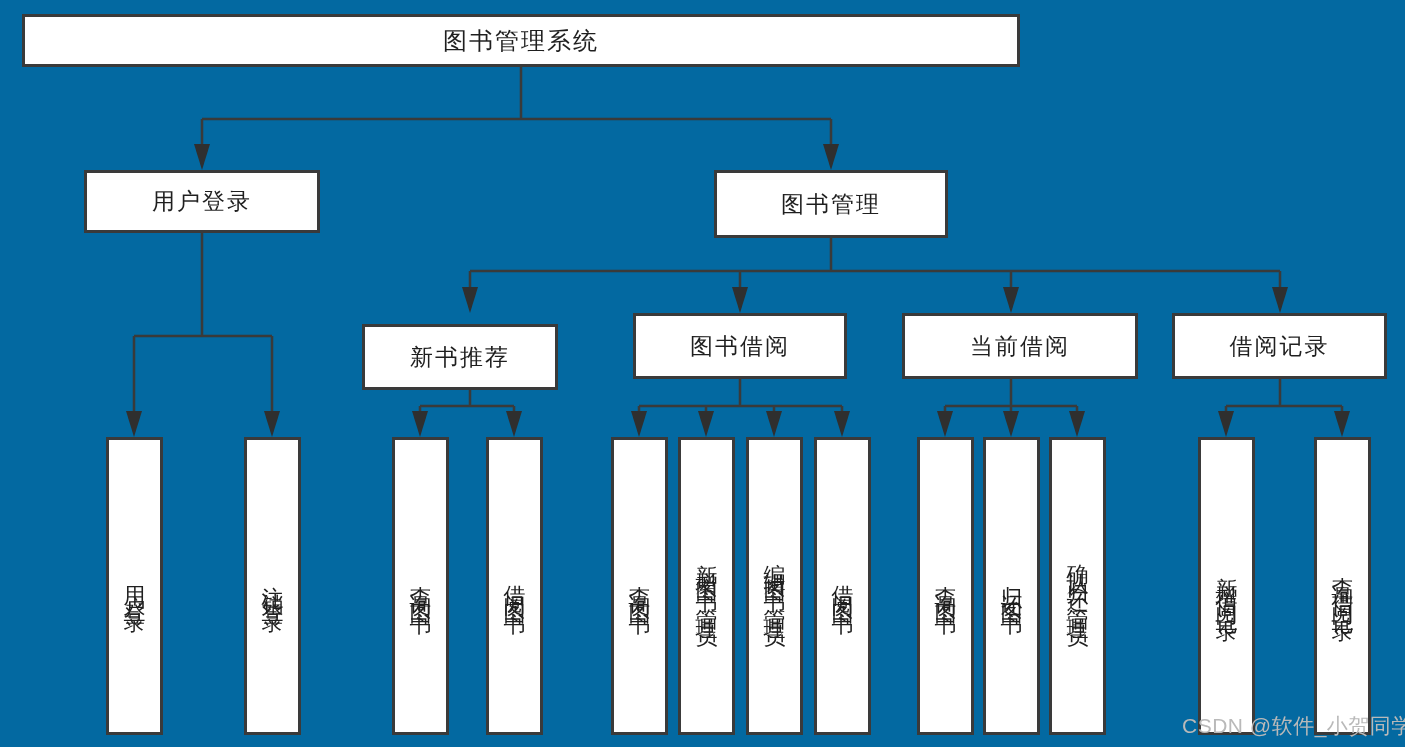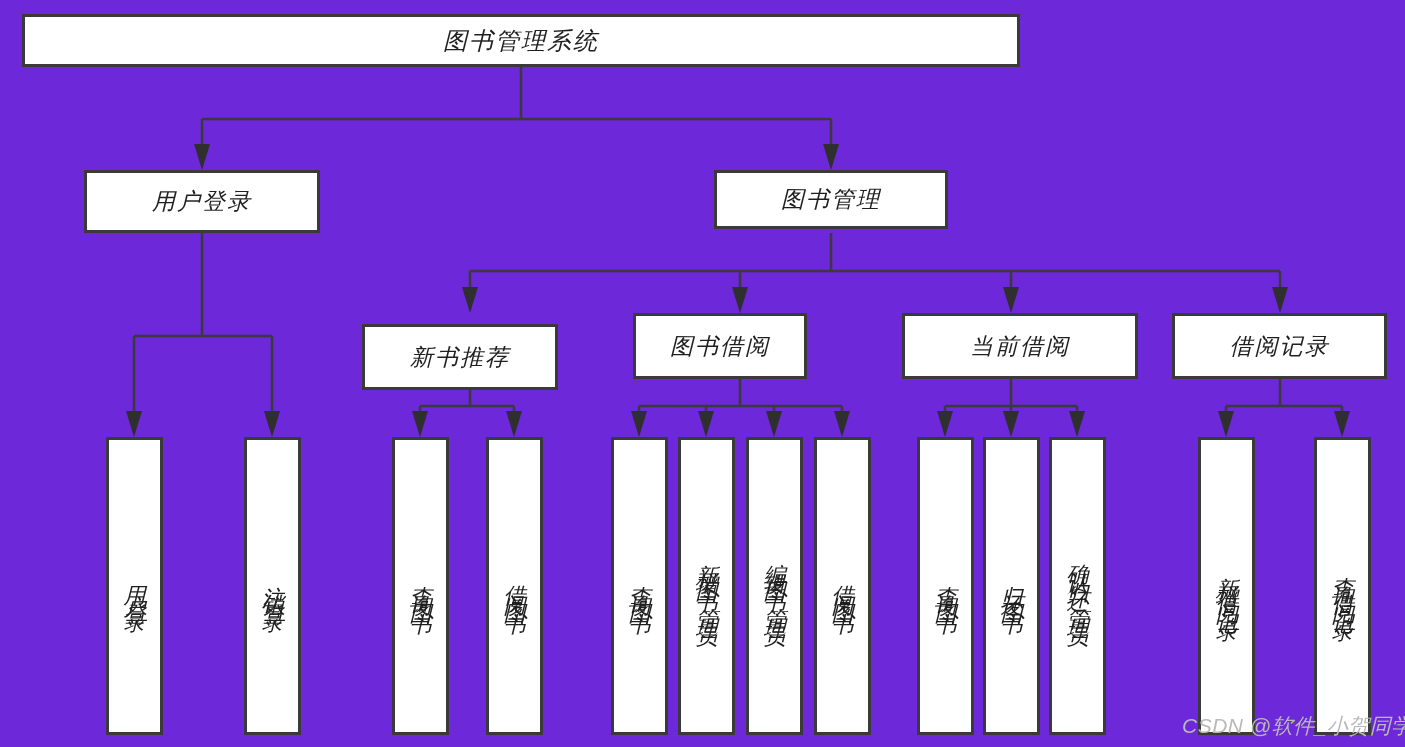--- a/index.html
+++ b/index.html
@@ -1,24 +1,23 @@
 <!DOCTYPE html>
 <html><head>
 <meta charset="utf-8">
 <style>
   html, body { margin: 0; padding: 0; background: #ffffff; }
   .stage {
     position: relative;
     width: 1405px;
     height: 747px;
-    background: #6d28d9;
+    background: #0369a1;
     overflow: hidden;
     font-family: "Liberation Sans", "DejaVu Sans", sans-serif;
     color: #1f1f1f;
-    font-style: italic;
   }
   .connectors {
     position: absolute;
     left: 0; top: 0;
     width: 1405px; height: 747px;
     z-index: 0;
   }
   .box {
     position: absolute;
     box-sizing: border-box;
@@ -93,24 +92,24 @@
       <polygon points="1003,411 1019,411 1011,437"></polygon>
       <polygon points="1069,411 1085,411 1077,437"></polygon>
       <polygon points="1218,411 1234,411 1226,437"></polygon>
       <polygon points="1334,411 1350,411 1342,437"></polygon>
     </g>
   </svg>
 
   <div class="box root" style="left:22px; top:14px; width:998px; height:53px;">图书管理系统</div>
 
   <div class="box h" style="left:84px; top:170px; width:236px; height:63px;">用户登录</div>
-  <div class="box h" style="left:714px; top:170px; width:234px; height:59px;">图书管理</div>
+  <div class="box h" style="left:714px; top:170px; width:234px; height:68px;">图书管理</div>
 
   <div class="box h" style="left:362px; top:324px; width:196px; height:66px;">新书推荐</div>
-  <div class="box h" style="left:633px; top:313px; width:174px; height:66px;">图书借阅</div>
+  <div class="box h" style="left:633px; top:313px; width:214px; height:66px;">图书借阅</div>
   <div class="box h" style="left:902px; top:313px; width:236px; height:66px;">当前借阅</div>
   <div class="box h" style="left:1172px; top:313px; width:215px; height:66px;">借阅记录</div>
 
   <div class="box leaf" style="left:106px; top:437px; width:57px; height:298px;">用户登录</div>
   <div class="box leaf" style="left:244px; top:437px; width:57px; height:298px;">注销登录</div>
 
   <div class="box leaf" style="left:392px; top:437px; width:57px; height:298px;">查询图书</div>
   <div class="box leaf" style="left:486px; top:437px; width:57px; height:298px;">借阅图书</div>
 
   <div class="box leaf" style="left:611px; top:437px; width:57px; height:298px;">查询图书</div>

